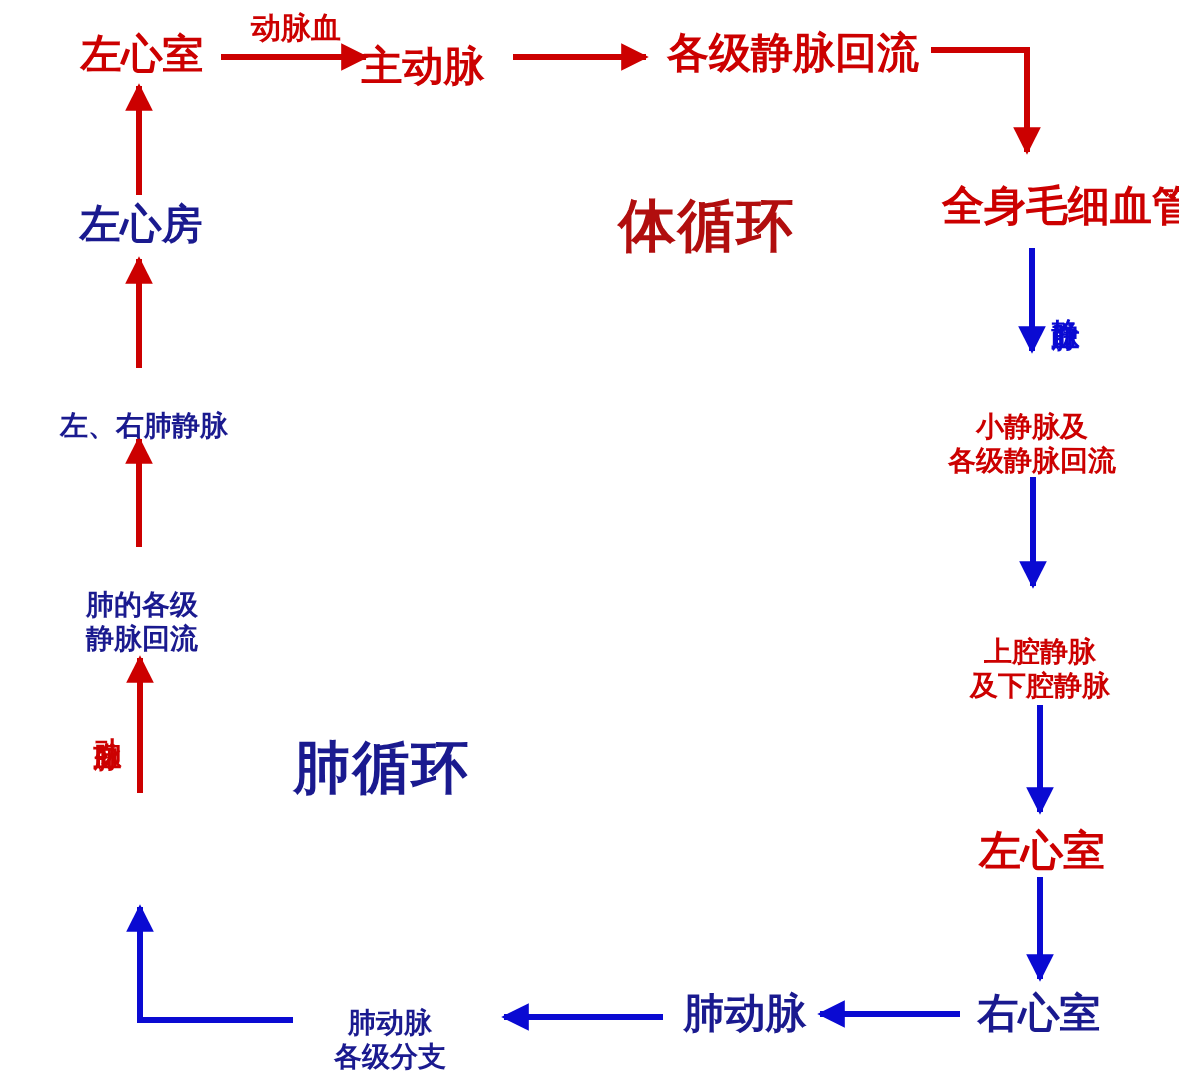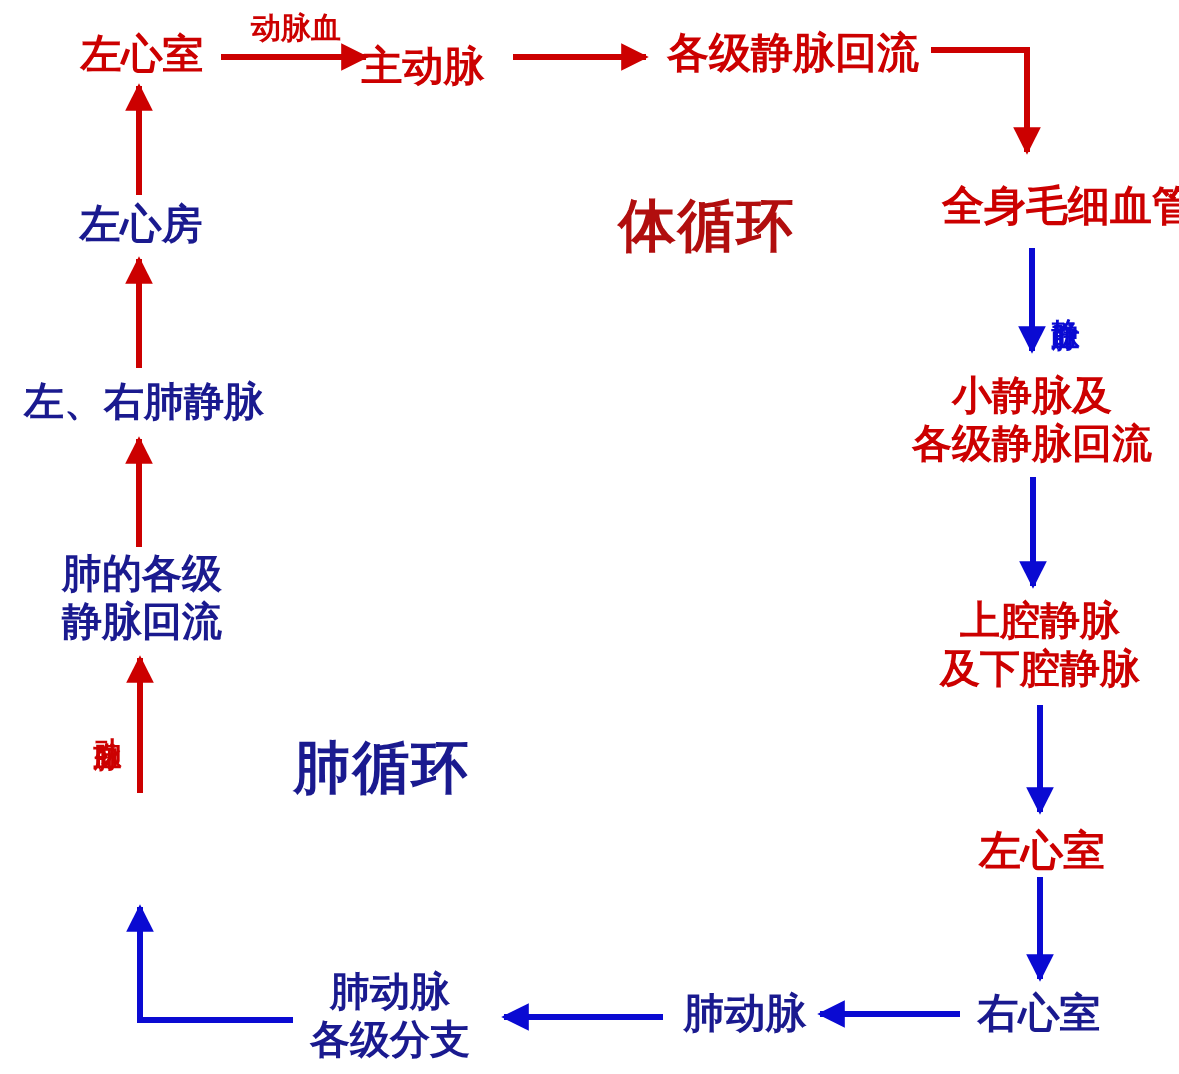--- a/index.html
+++ b/index.html
@@ -28,21 +28,21 @@
     transform:translate(-50%,-50%);
     white-space:nowrap;
     text-align:center;
     line-height:1.2;
   }
   .red{color:var(--red);}
   .navy{color:var(--navy);}
   .blue{color:var(--blue);}
   .title-red{color:var(--title-red);text-align:center;}
   .fs41{font-size:41px;}
-  .fs40{font-size:40px;}
+  .fs40{font-size:28px;margin-top:24px;}
   .fs42{font-size:42px;}
   .fs30{font-size:30px;}
   .title{font-size:57px;letter-spacing:2px;}
   .vlabel{
     writing-mode:vertical-rl;
     text-orientation:upright;
     font-size:28px;
     line-height:1.0;
     letter-spacing:2px;
   }

